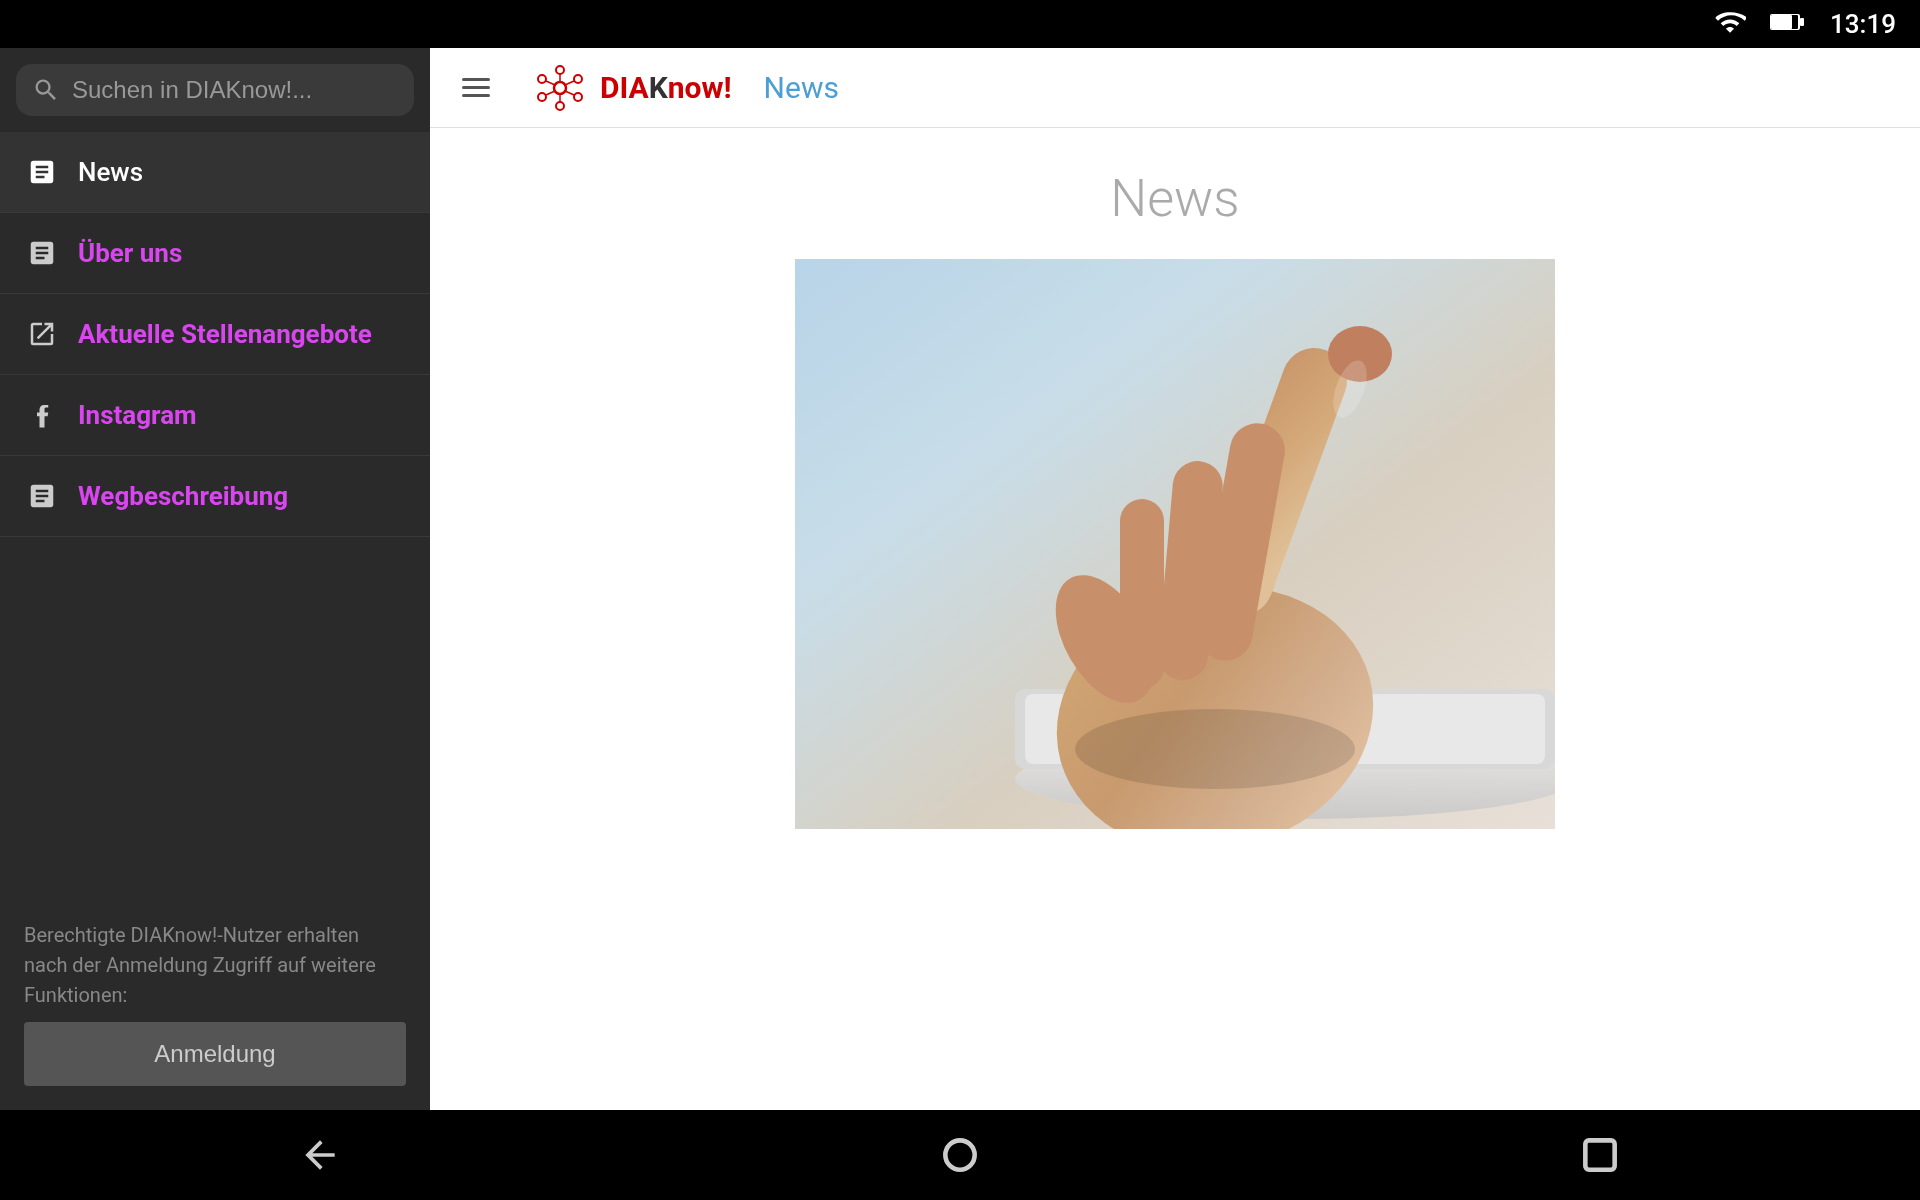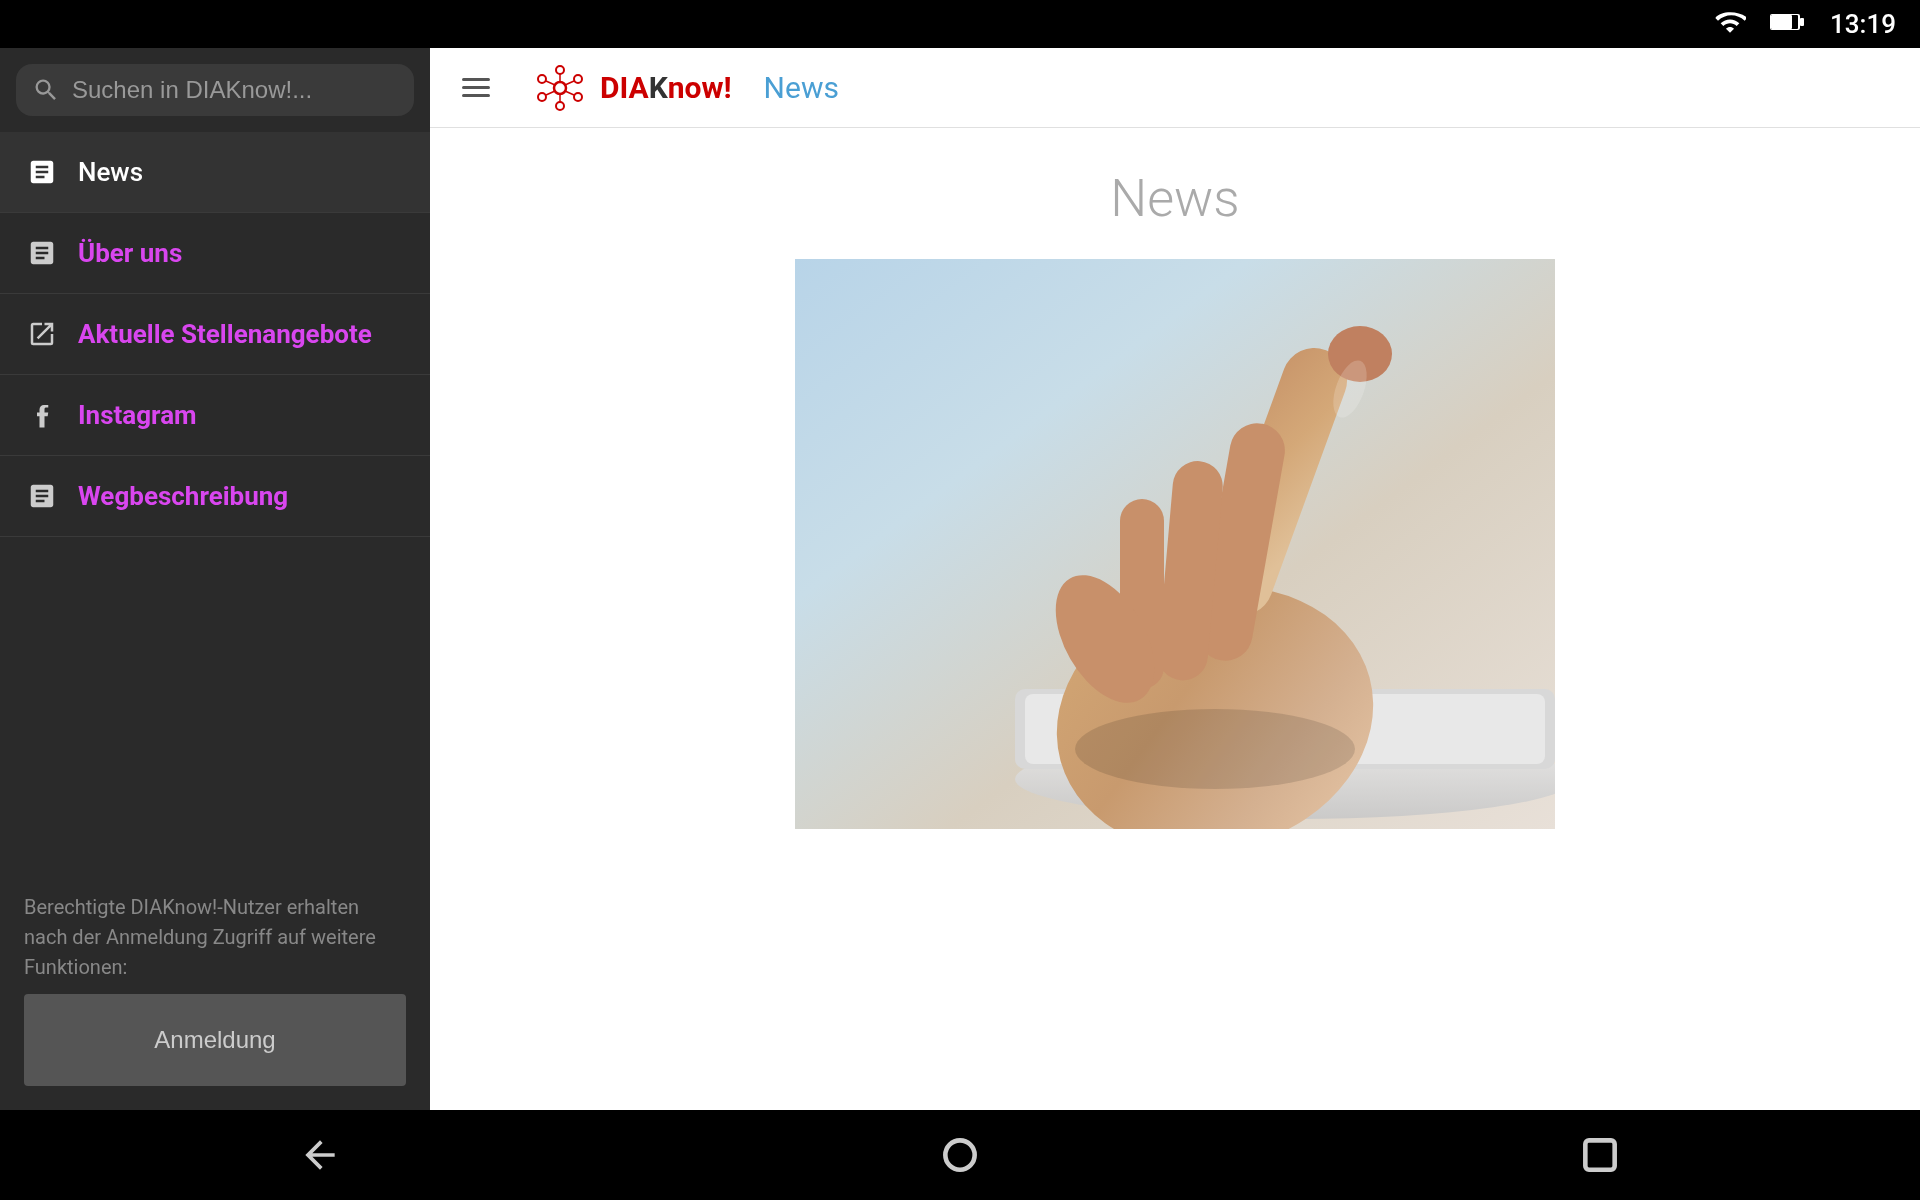--- a/index.html
+++ b/index.html
@@ -127,21 +127,21 @@
       font-size: 20px;
       line-height: 1.5;
       margin-bottom: 12px;
     }
     .login-button {
       width: 100%;
       background: #555;
       border: none;
       color: #ccc;
       font-size: 24px;
-      padding: 32px;
+      padding: 18px;
       border-radius: 4px;
       cursor: pointer;
       text-align: center;
     }
 
     
     .content-area {
       flex: 1;
       background: #f5f5f5;
       display: flex;

